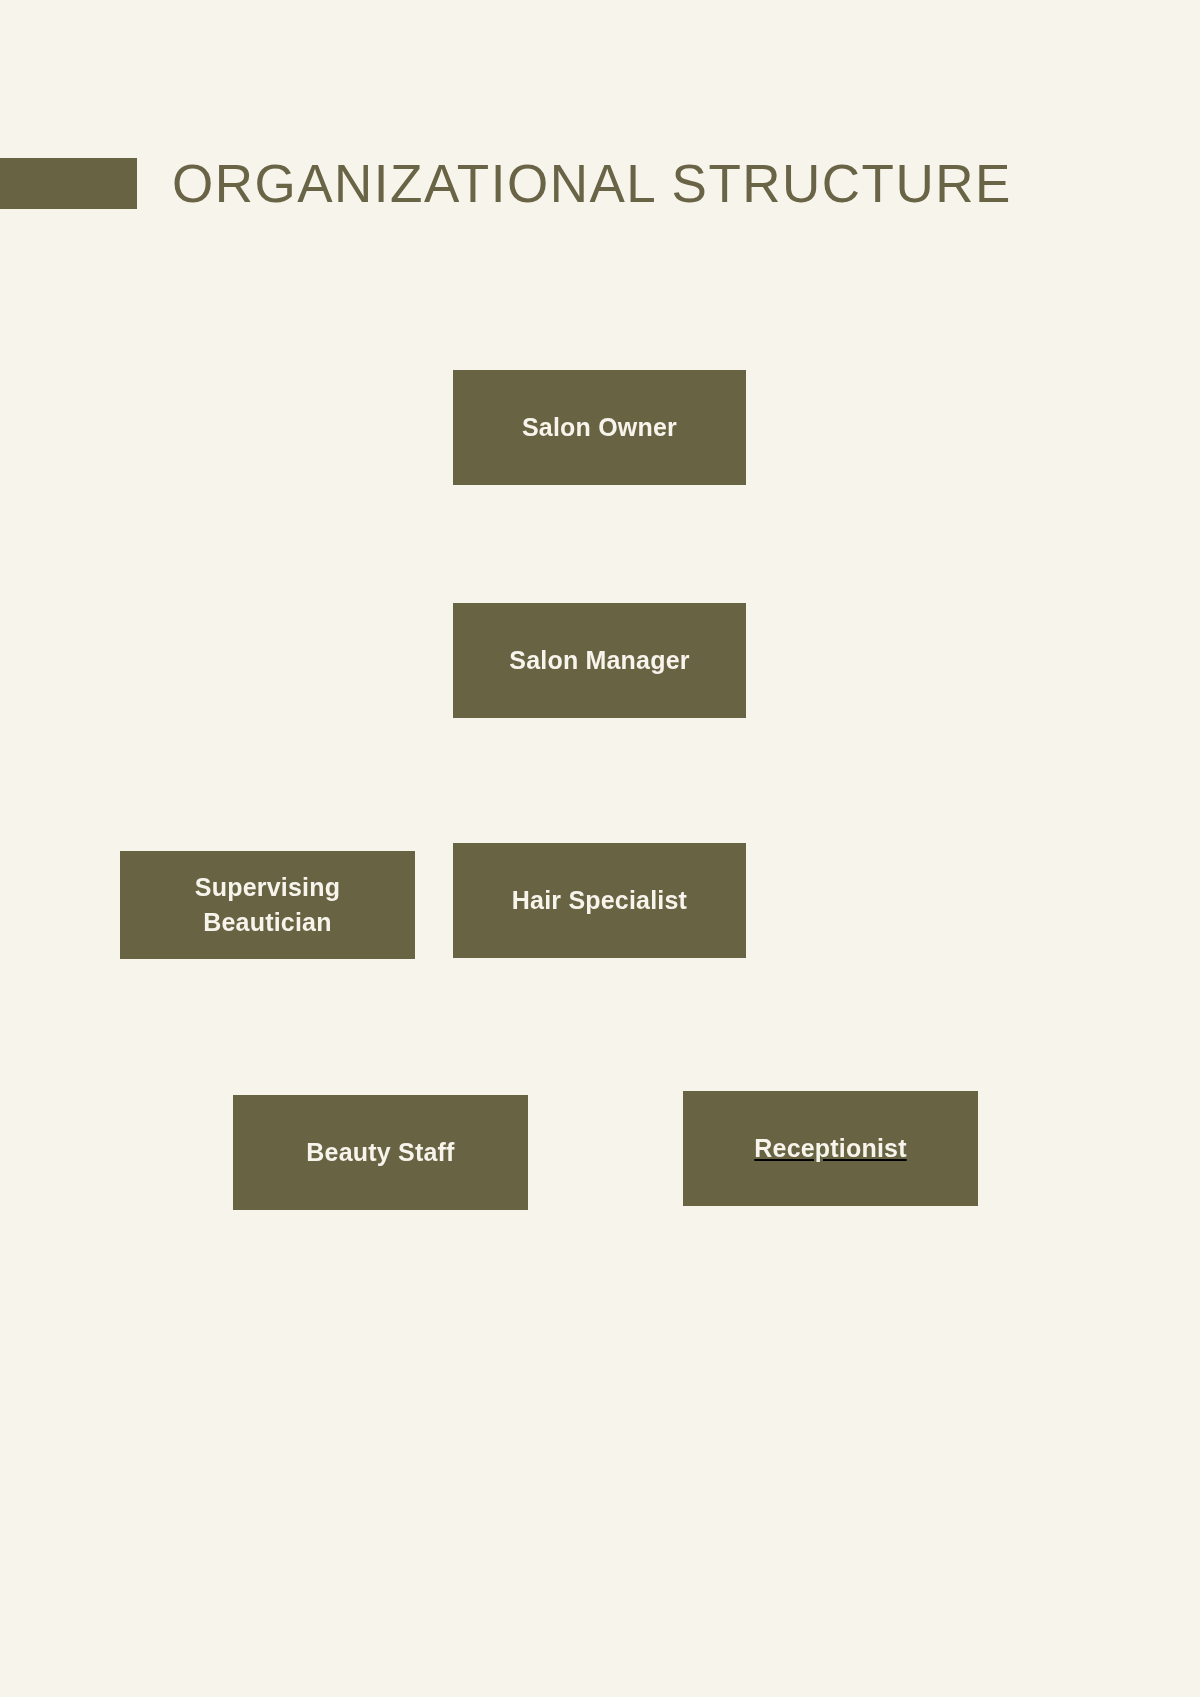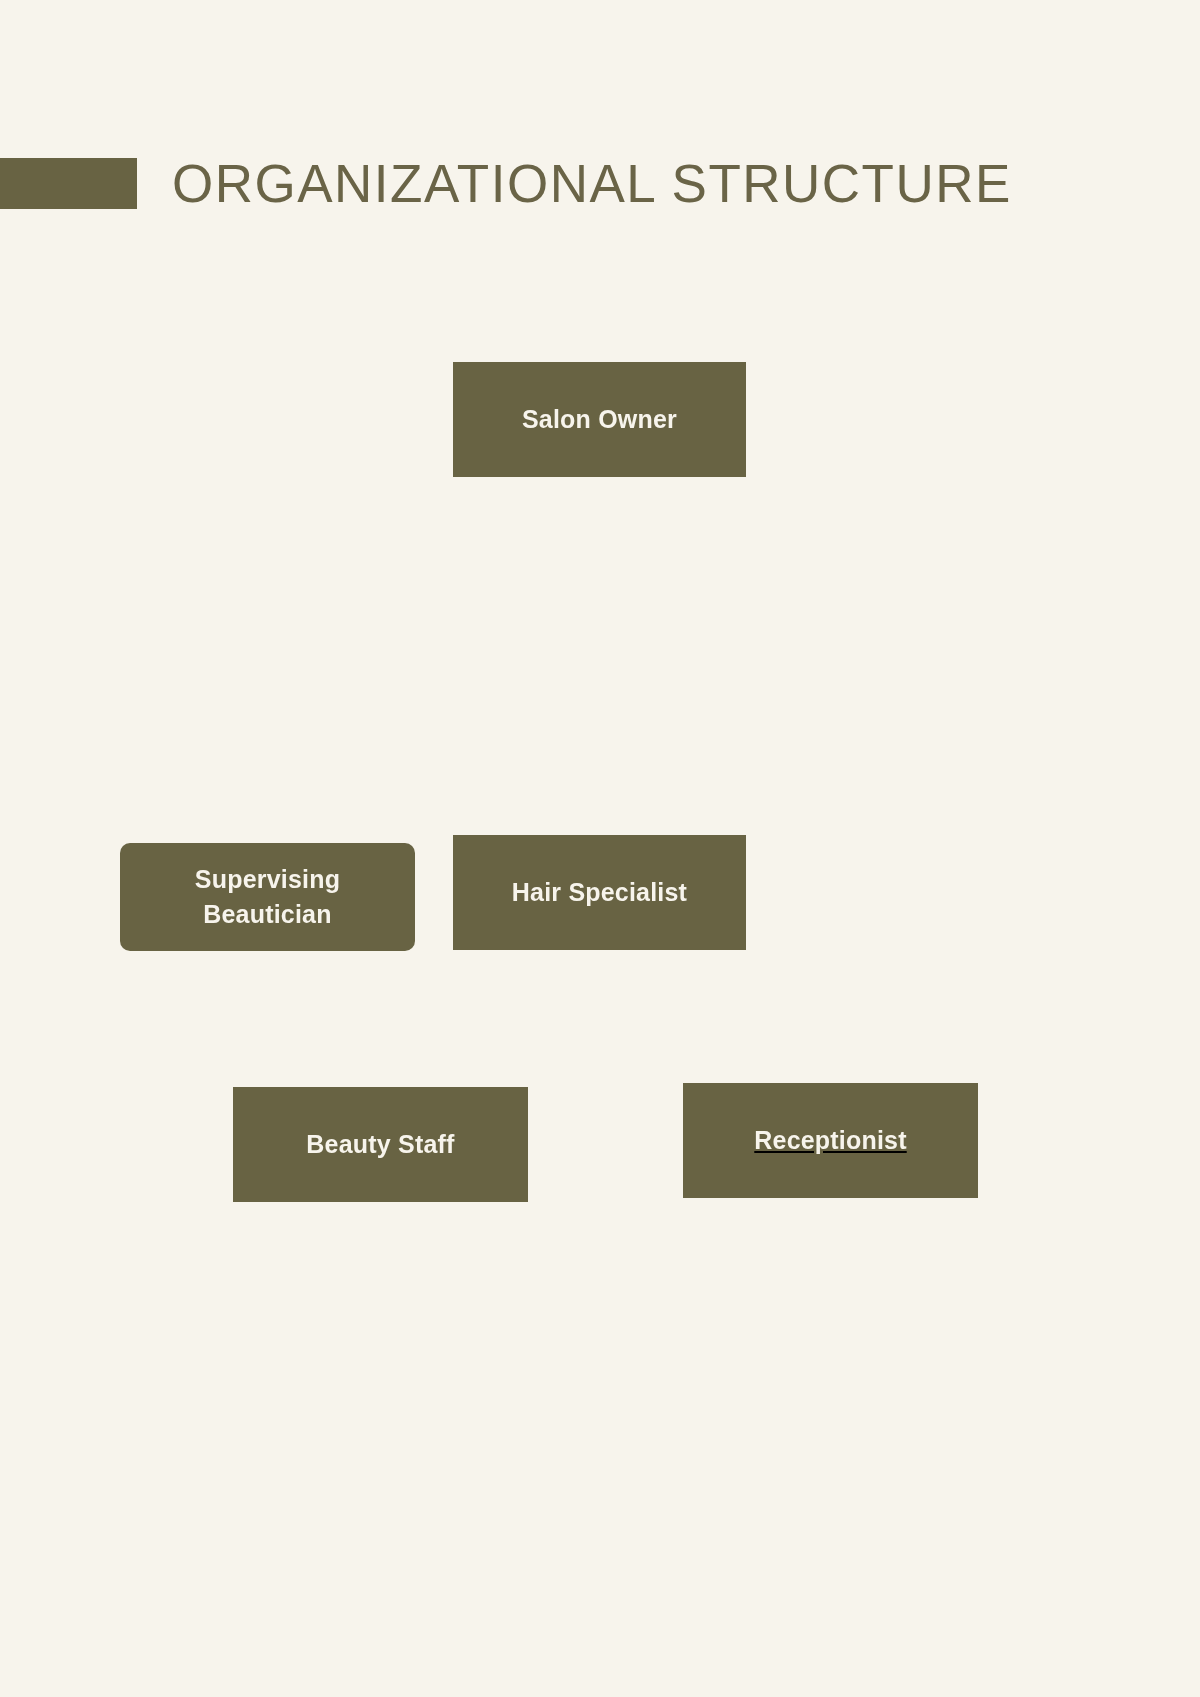--- a/index.html
+++ b/index.html
@@ -53,20 +53,21 @@
 
   
   .node {
     position: absolute;
     background: #686343;
     display: flex;
     align-items: center;
     justify-content: center;
     box-sizing: border-box;
     padding: 0 10px;
+    margin-top: 8px;
   }
   .node-label {
     color: #f7f4ec;
     font-weight: bold;
     font-size: 25px;
     line-height: 35px;
     text-align: center;
     letter-spacing: 0.2px;
     font-family: "Liberation Sans", sans-serif;
     white-space: pre-line;
@@ -85,21 +86,20 @@
     top: 595px;
     width: 293px;
     height: 115px;
   }
   
   #node-supervising-beautician {
     left: 120px;
     top: 843px;
     width: 295px;
     height: 108px;
-    border-radius: 10px;
   }
   #node-hair-specialist {
     left: 453px;
     top: 835px;
     width: 293px;
     height: 115px;
   }
   #node-finance-manager {
     left: 777px;
     top: 843px;
@@ -129,20 +129,23 @@
 
   <div class="header">
     <div class="title-accent"></div>
     <div class="title-text">ORGANIZATIONAL STRUCTURE</div>
   </div>
 
   <div class="node" id="node-salon-owner">
     <span class="node-label">Salon Owner</span>
   </div>
 
+  <div class="node" id="node-salon-manager">
+    <span class="node-label">Salon Manager</span>
+  </div>
 
   <div class="node" id="node-supervising-beautician">
     <span class="node-label">Supervising
 Beautician</span>
   </div>
 
   <div class="node" id="node-hair-specialist">
     <span class="node-label">Hair Specialist</span>
   </div>
 

